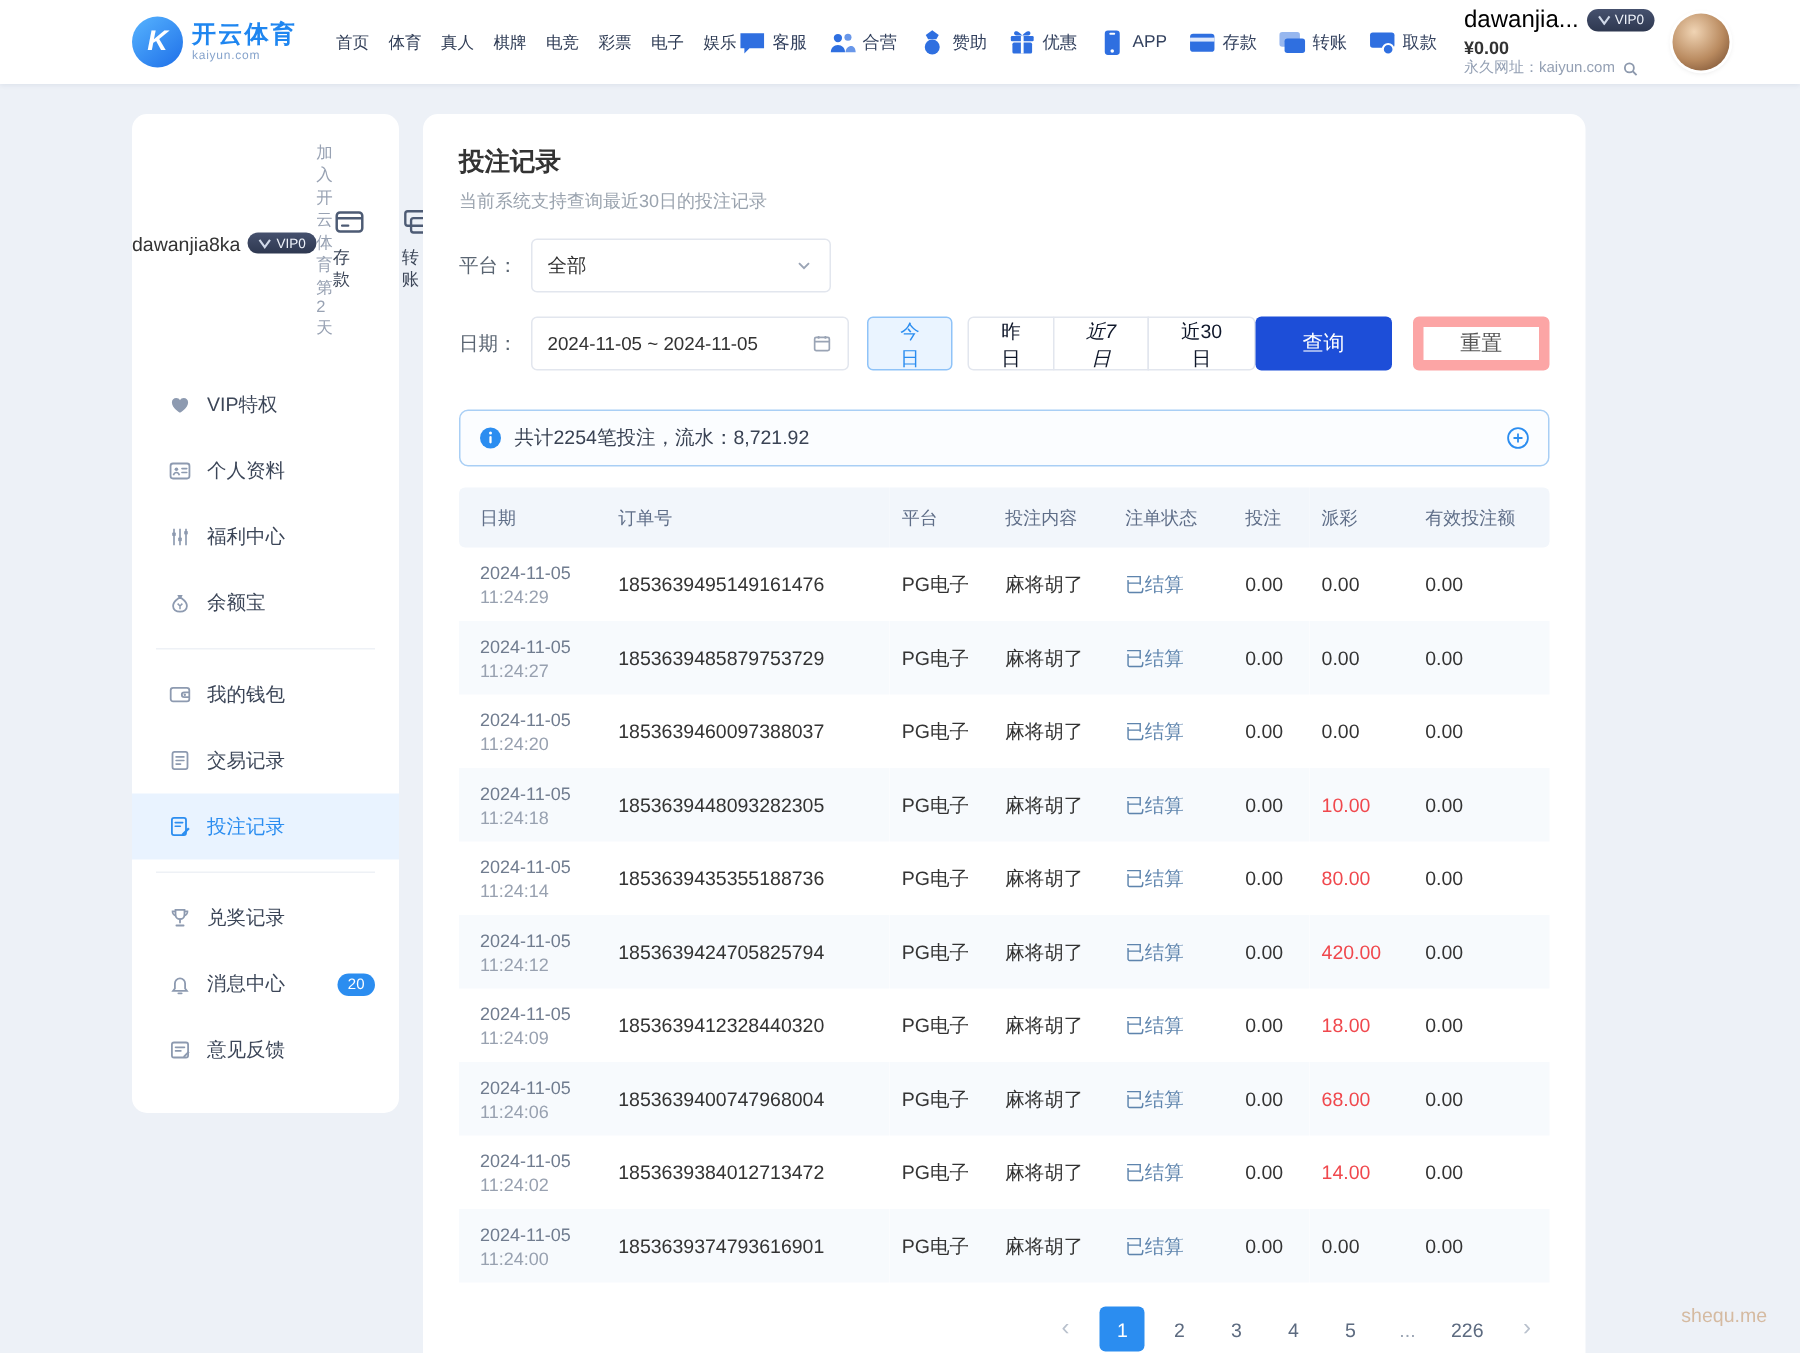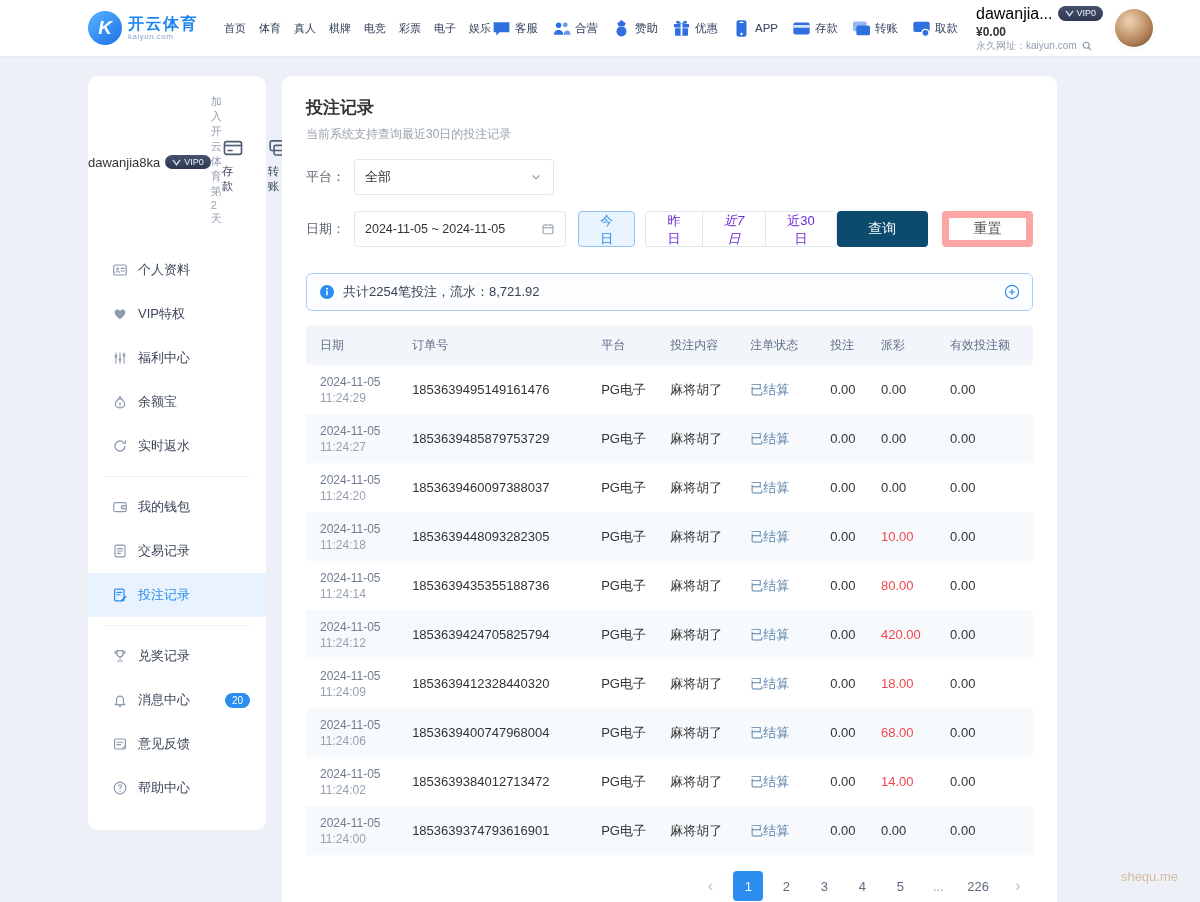--- a/index.html
+++ b/index.html
@@ -61,27 +61,27 @@
   
   .main-card{flex:1;background:#fff;border-radius:10px;padding:20px 24px;min-height:830px;}
   .page-title{font-size:17px;color:#333;font-weight:bold;}
   .page-sub{margin-top:7px;font-size:12px;color:#9aa3ae;}
   .filter-row{margin-top:16px;display:flex;align-items:center;}
   .f-label{font-size:13px;color:#5a6572;width:48px;flex-shrink:0;}
   .select{width:200px;height:36px;border:1px solid #e2e6ee;border-radius:4px;display:flex;align-items:center;justify-content:space-between;padding:0 10px;font-size:13px;color:#333;cursor:pointer;background:#fff;}
   .date-input{width:214px;height:36px;border:1px solid #e2e6ee;border-radius:4px;display:flex;align-items:center;justify-content:space-between;padding:0 10px;font-size:12.5px;color:#333;cursor:pointer;background:#fff;}
   .ico-14{width:14px;height:14px;}
   .range-group{display:flex;margin-left:12px;align-items:center;}
-  .range-btn{height:36px;padding:0 15px;border:1px solid #e2e6ee;background:#fff;color:#6d28d9;font-size:13px;cursor:pointer;font-family:inherit;}
+  .range-btn{height:36px;padding:0 15px;border:1px solid #e2e6ee;background:#fff;color:#0f172a;font-size:13px;cursor:pointer;font-family:inherit;}
   .range-btn.first{border-radius:4px;margin-right:10px;}
   .range-btn.active{color:#2b8df0;border-color:#8fc3f8;background:#eaf4ff;}
   .range-btn.g-first{border-radius:4px 0 0 4px;}
   .range-btn.g-mid{margin-left:-1px;font-style:italic;}
   .range-btn.g-last{margin-left:-1px;border-radius:0 4px 4px 0;}
-  .btn-primary{margin-left:auto;width:92px;height:36px;background:#0c4a6e;border:none;border-radius:4px;color:#fff;font-size:14px;cursor:pointer;font-family:Liberation Sans, sans-serif;}
+  .btn-primary{margin-left:auto;width:92px;height:36px;background:#1d4ed8;border:none;border-radius:4px;color:#fff;font-size:14px;cursor:pointer;font-family:Liberation Sans, sans-serif;}
   .btn-plain{margin-left:14px;width:92px;height:36px;background:#fff;border:7px solid #fca5a5;border-radius:4px;color:#555;font-size:14px;cursor:pointer;font-family:inherit;}
   .summary-bar{margin-top:26px;height:38px;border:1px solid #a9cff5;background:#fbfdff;border-radius:6px;display:flex;align-items:center;padding:0 12px;gap:8px;}
   .summary-text{font-size:13px;color:#3a4354;}
   .ico-16{width:16px;height:16px;}
   .plus{margin-left:auto;cursor:pointer;}
 
   .records{width:100%;margin-top:14px;border-collapse:collapse;table-layout:fixed;}
   .records th{height:40px;background:#f2f6fb;font-size:12px;color:#5f6e88;font-weight:normal;text-align:left;padding:0 8px;}
   .records th:first-child{padding-left:14px;border-radius:4px 0 0 4px;}
   .records th:last-child{border-radius:0 4px 4px 0;}
@@ -271,66 +271,57 @@
               </svg>
             </span>
             <span class="qa-label">取款</span>
           </div>
         </div>
     </div>
     <nav class="menu" id="sidebar-menu">
         <a class="menu-item">
           <span class="ico ">
             <svg viewBox="0 0 16 16">
+              <path d="M8 13.2S2.6 9.9 2.6 6.3c0-1.7 1.3-2.9 2.9-2.9 1.1 0 2 .6 2.5 1.5.5-.9 1.4-1.5 2.5-1.5 1.6 0 2.9 1.2 2.9 2.9 0 3.6-5.4 6.9-5.4 6.9z" fill="currentColor"></path>
+            </svg>
+          </span>
+          <span class="mi-label">VIP特权</span>
+        </a>
+        <a class="menu-item">
+          <span class="ico ">
+            <svg viewBox="0 0 16 16">
               <rect x="1.7" y="3" width="12.6" height="10" rx="1.6" fill="none" stroke="currentColor" stroke-width="1.2"></rect>
               <circle cx="5.6" cy="6.8" r="1.2" fill="currentColor"></circle>
               <path d="M3.6 10.8c.4-1.2 1.1-1.8 2-1.8s1.6.6 2 1.8" fill="none" stroke="currentColor" stroke-width="1.1"></path>
               <path d="M9.3 6.4h3.2M9.3 9h3.2" stroke="currentColor" stroke-width="1.1" stroke-linecap="round"></path>
             </svg>
           </span>
           <span class="mi-label">个人资料</span>
         </a>
         <a class="menu-item">
           <span class="ico ">
             <svg viewBox="0 0 16 16">
-              <path d="M8 13.2S2.6 9.9 2.6 6.3c0-1.7 1.3-2.9 2.9-2.9 1.1 0 2 .6 2.5 1.5.5-.9 1.4-1.5 2.5-1.5 1.6 0 2.9 1.2 2.9 2.9 0 3.6-5.4 6.9-5.4 6.9z" fill="currentColor"></path>
-            </svg>
-          </span>
-          <span class="mi-label">VIP特权</span>
-        </a>
-        <a class="menu-item">
-          <span class="ico ">
-            <svg viewBox="0 0 16 16">
               <path d="M4 2.5v11M8 2.5v11M12 2.5v11" stroke="currentColor" stroke-width="1.1"></path>
               <rect x="2.8" y="5" width="2.4" height="2.4" rx=".5" fill="currentColor"></rect>
               <rect x="6.8" y="8.4" width="2.4" height="2.4" rx=".5" fill="currentColor"></rect>
               <rect x="10.8" y="4" width="2.4" height="2.4" rx=".5" fill="currentColor"></rect>
             </svg>
           </span>
           <span class="mi-label">福利中心</span>
         </a>
         <a class="menu-item">
           <span class="ico ">
             <svg viewBox="0 0 16 16">
               <path d="M6.2 2.6h3.6L8.7 4.8H7.3z" fill="currentColor"></path>
               <path d="M7 4.8h2c2.3 1.6 3.6 3.3 3.6 5.2 0 2.4-2 3.8-4.6 3.8S3.4 12.4 3.4 10c0-1.9 1.3-3.6 3.6-5.2z" fill="none" stroke="currentColor" stroke-width="1.2"></path>
               <path d="M6.4 8.4L8 10l1.6-1.6M8 10v2.2" fill="none" stroke="currentColor" stroke-width="1"></path>
             </svg>
           </span>
           <span class="mi-label">余额宝</span>
         </a>
-        <a class="menu-item">
-          <span class="ico ">
-            <svg viewBox="0 0 16 16">
-              <path d="M13 8a5 5 0 1 1-1.5-3.6" fill="none" stroke="currentColor" stroke-width="1.3"></path>
-              <path d="M13.4 2.4v2.8h-2.8" fill="none" stroke="currentColor" stroke-width="1.3"></path>
-            </svg>
-          </span>
-          <span class="mi-label">实时返水</span>
-        </a>
         <div class="menu-divider"></div>
         <a class="menu-item">
           <span class="ico ">
             <svg viewBox="0 0 16 16">
               <rect x="1.8" y="3.6" width="12.4" height="9" rx="1.6" fill="none" stroke="currentColor" stroke-width="1.2"></rect>
               <path d="M14.2 6.6h-3.4a1.6 1.6 0 0 0 0 3.2h3.4" fill="none" stroke="currentColor" stroke-width="1.2"></path>
               <circle cx="11.2" cy="8.2" r=".8" fill="currentColor"></circle>
             </svg>
           </span>
           <span class="mi-label">我的钱包</span>
@@ -377,30 +368,20 @@
         </a>
         <a class="menu-item">
           <span class="ico ">
             <svg viewBox="0 0 16 16">
               <rect x="2.6" y="3" width="10.8" height="10" rx="1.4" fill="none" stroke="currentColor" stroke-width="1.2"></rect>
               <path d="M5 6.2h6M5 8.6h3.6" stroke="currentColor" stroke-width="1.1" stroke-linecap="round"></path>
               <path d="M10.2 12l3.3-3.3.9.9-3.3 3.3h-.9z" fill="currentColor"></path>
             </svg>
           </span>
           <span class="mi-label">意见反馈</span>
-        </a>
-        <a class="menu-item">
-          <span class="ico ">
-            <svg viewBox="0 0 16 16">
-              <circle cx="8" cy="8" r="5.8" fill="none" stroke="currentColor" stroke-width="1.2"></circle>
-              <path d="M6.4 6.3c0-.9.7-1.6 1.6-1.6s1.6.6 1.6 1.5c0 .8-.5 1.1-1 1.4-.4.3-.6.5-.6 1v.3" fill="none" stroke="currentColor" stroke-width="1.1" stroke-linecap="round"></path>
-              <circle cx="8" cy="11.3" r=".7" fill="currentColor"></circle>
-            </svg>
-          </span>
-          <span class="mi-label">帮助中心</span>
         </a>
       </nav>
   </aside>
 
   <main class="main-card">
     <h2 class="page-title">投注记录</h2>
     <p class="page-sub">当前系统支持查询最近30日的投注记录</p>
 
     <div class="filter-row">
       <span class="f-label">平台：</span>

